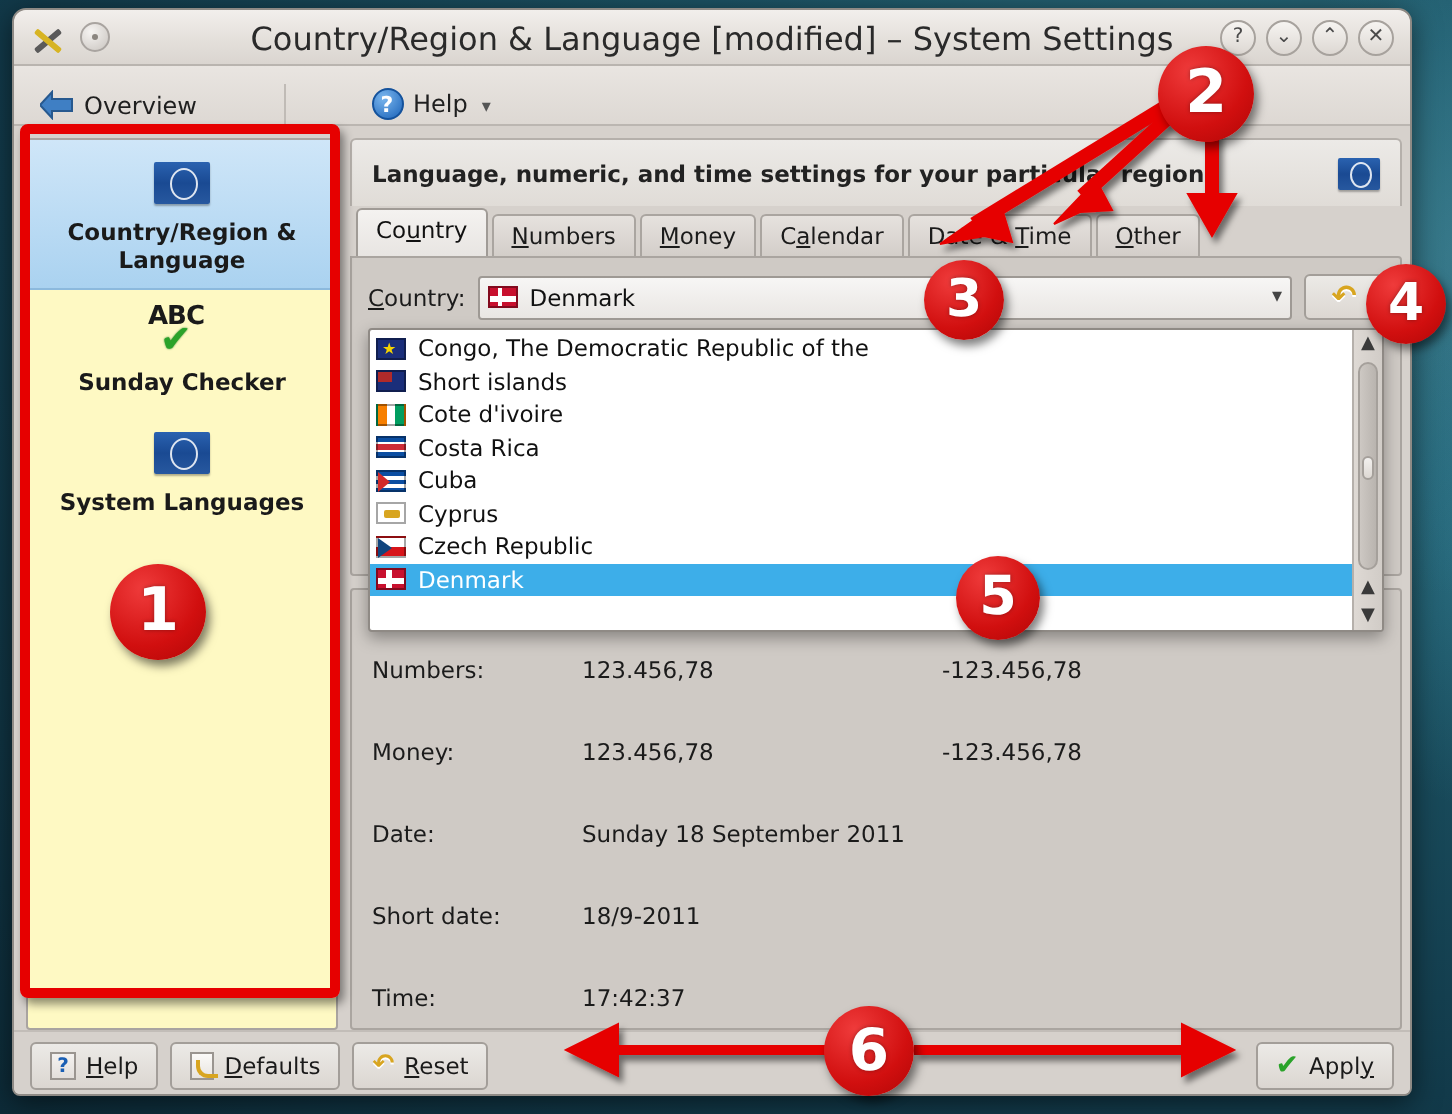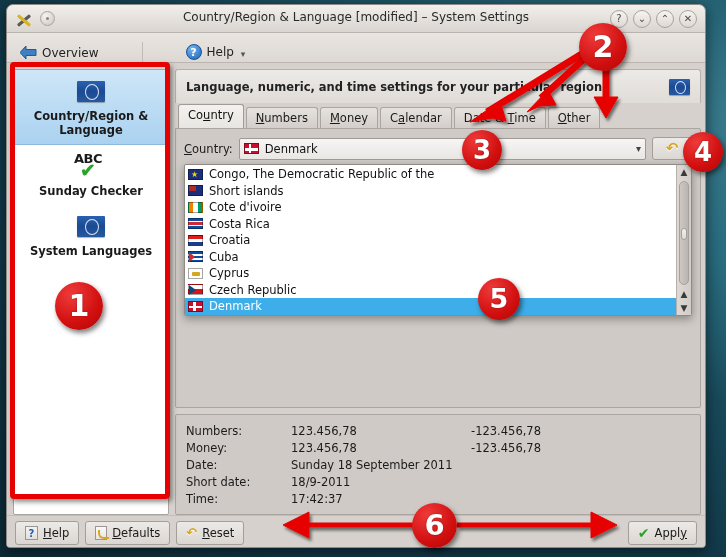--- a/index.html
+++ b/index.html
@@ -40,21 +40,21 @@
   .titlebar {
     height: 28px;
     background: linear-gradient(to bottom, #f2efec 0%, #e4e0db 55%, #dad5d0 100%);
     border-bottom: 1px solid #b9b4af;
     position: relative;
     border-radius: 6px 6px 0 0;
   }
   .title-text {
     position: absolute; left: 0; right: 0; top: 5px;
     text-align: center;
-    font-size: 12px; color: #2a2a2a;
+    font-size: 16px; color: #2a2a2a;
   }
   .win-left-icons { position: absolute; left: 8px; top: 4px; display: flex; gap: 6px; align-items: center; }
   .tool-icon { width: 19px; height: 19px; position: relative; }
   .tool-icon:before {
     content: ""; position: absolute; left: 1px; top: 10px; width: 16px; height: 3px;
     background: #5a5a5a; transform: rotate(-40deg); border-radius: 1px;
   }
   .tool-icon:after {
     content: ""; position: absolute; left: 1px; top: 10px; width: 16px; height: 3px;
     background: #d7b423; transform: rotate(40deg); border-radius: 1px;
@@ -92,21 +92,21 @@
     width: 16px; height: 16px; border-radius: 50%;
     background: radial-gradient(circle at 35% 28%, #7ab6ee, #1a62b8);
     color: #fff; font-size: 11px; font-weight: bold; text-align: center; line-height: 16px;
     border: 1px solid #14529c;
   }
   .tb-caret { font-size: 9px; color: #555; margin-left: 2px; align-self: flex-end; margin-bottom: 1px; }
 
   
   .win-body { display: flex; height: 452px; background: #d6d1cc; padding: 6px 4px 0 6px; }
   .sidebar {
-    width: 156px; background: #ffffff;
+    width: 156px; background: #fef9c3;
     border: 1px solid #a9a4a0; border-radius: 2px;
     margin-right: 6px; overflow: hidden;
     position: relative;
   }
   .side-item {
     padding: 6px 4px 7px; text-align: center;
     font-size: 11.5px; font-weight: bold; color: #1a1a1a; line-height: 14px;
   }
   .side-item.selected {
     background: linear-gradient(to bottom, #cfe6f8 0%, #aad2f0 100%);
@@ -216,21 +216,21 @@
   .sb-grip { position: absolute; left: 1px; right: 1px; top: 46px; height: 12px;
     background: linear-gradient(to bottom,#f3f1ef,#ddd8d3); border: 1px solid #a5a09b; border-radius: 3px; }
 
   .info-box {
     margin: 6px 0 0 0;
     background: #cfcac5;
     border: 1px solid #aaa5a0; border-radius: 2px;
     padding: 7px 10px;
     font-size: 11.5px; color: #1b1b1b;
   }
-  .info-row { display: flex; height: 17px; align-items: center; }
+  .info-row { display: flex; height: 17px; align-items: center; margin-top: 24px; }
   .ic1 { width: 105px; }
   .ic2 { width: 180px; }
   .ic3 { width: 160px; }
 
   
   .bottombar {
     height: 34px; display: flex; align-items: center;
     padding: 0 8px; gap: 6px;
     background: #d6d1cc;
     border-top: 1px solid #c2bdb8;
@@ -382,24 +382,20 @@
             </div>
             <div class="dd-item">
               <span class="fl" style="background:linear-gradient(to right,#f77f00 0%,#f77f00 33%,#fff 33%,#fff 66%,#009e60 66%);"></span>
               <span>Cote d'ivoire</span>
             </div>
             <div class="dd-item">
               <span class="fl" style="background:linear-gradient(to bottom,#0b4ea2 0%,#0b4ea2 22%,#fff 22%,#fff 36%,#ce2b37 36%,#ce2b37 64%,#fff 64%,#fff 78%,#0b4ea2 78%);"></span>
               <span>Costa Rica</span>
             </div>
             <div class="dd-item">
-              <span class="fl" style="background:linear-gradient(to bottom,#e21b1b 0%,#e21b1b 33%,#fff 33%,#fff 66%,#1a3e8c 66%);"></span>
-              <span>Croatia</span>
-            </div>
-            <div class="dd-item">
               <span class="fl" style="background:repeating-linear-gradient(to bottom,#0b4ea2 0px,#0b4ea2 2px,#fff 2px,#fff 4px);position:relative;">
                   <span style="position:absolute;left:0;top:0;width:0;height:0;border-left:6px solid #d12a2a;border-top:5.5px solid transparent;border-bottom:5.5px solid transparent;"></span>
                 </span>
               <span>Cuba</span>
             </div>
             <div class="dd-item">
               <span class="fl" style="background:#fff;position:relative;">
                   <span style="position:absolute;left:3px;top:3px;width:8px;height:4px;background:#d8a520;border-radius:1px;"></span>
                 </span>
               <span>Cyprus</span>

